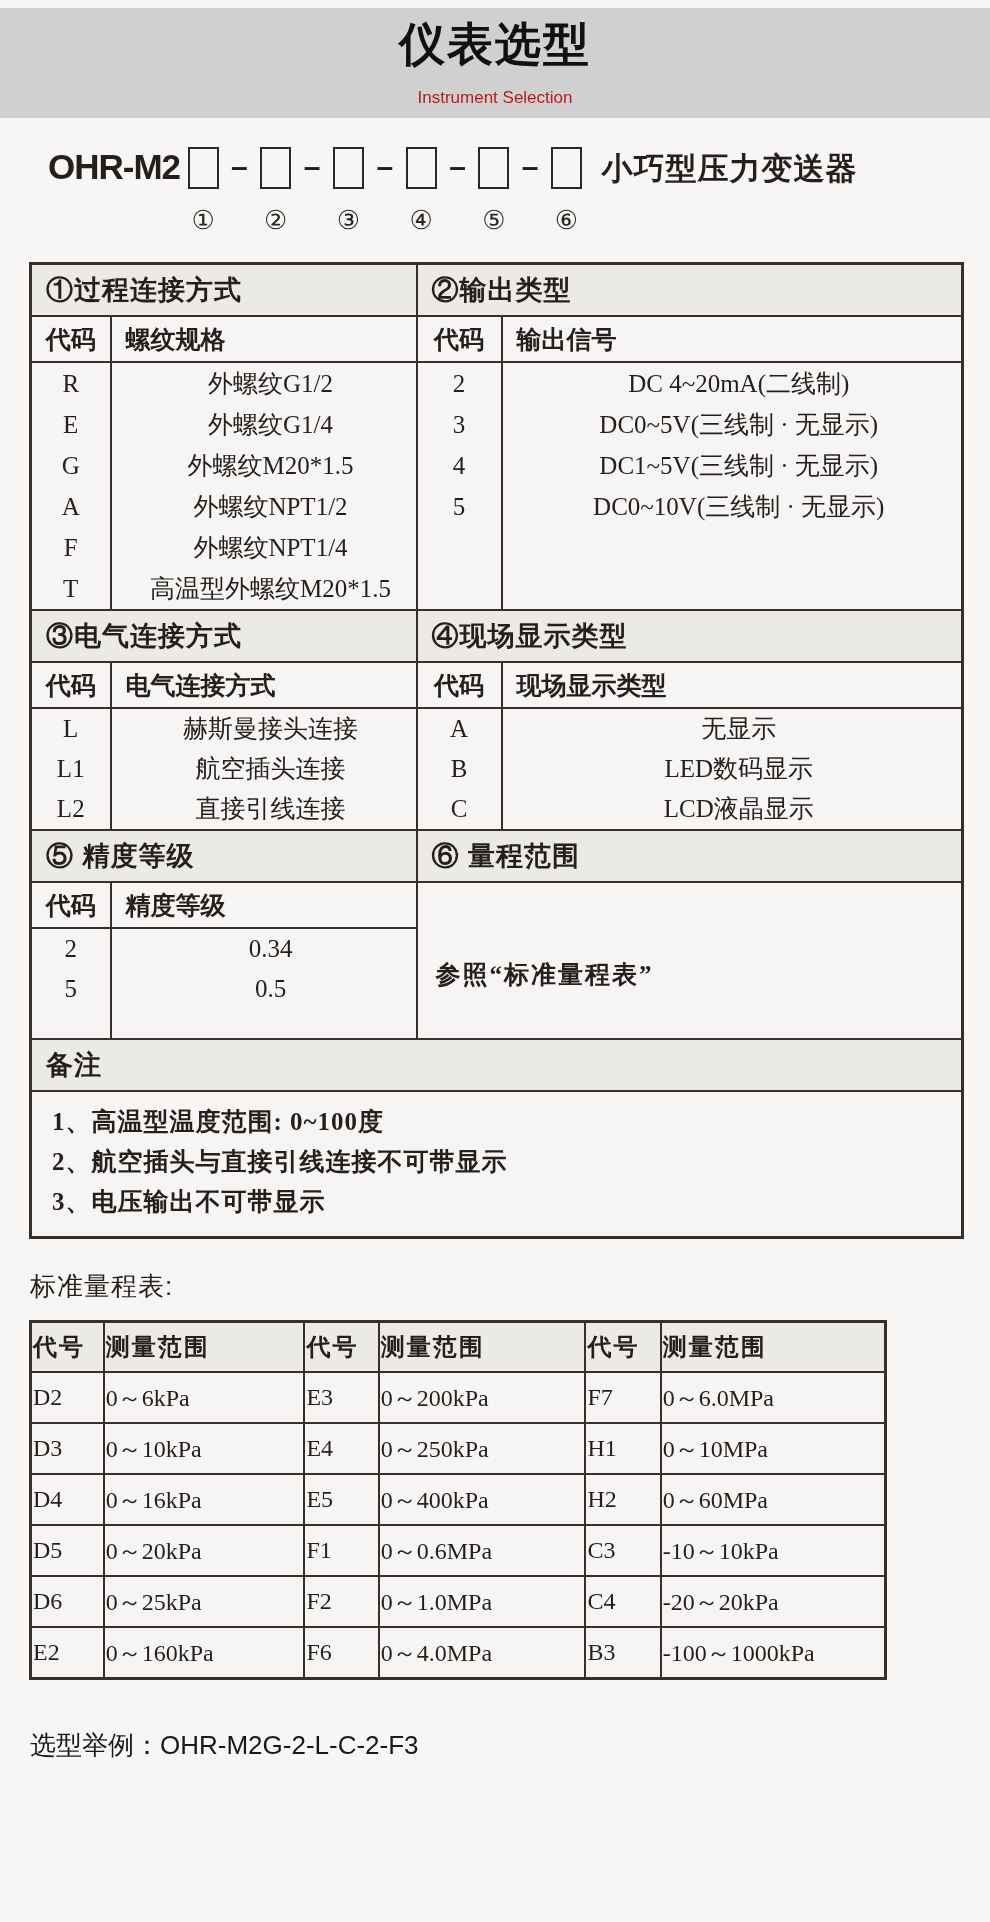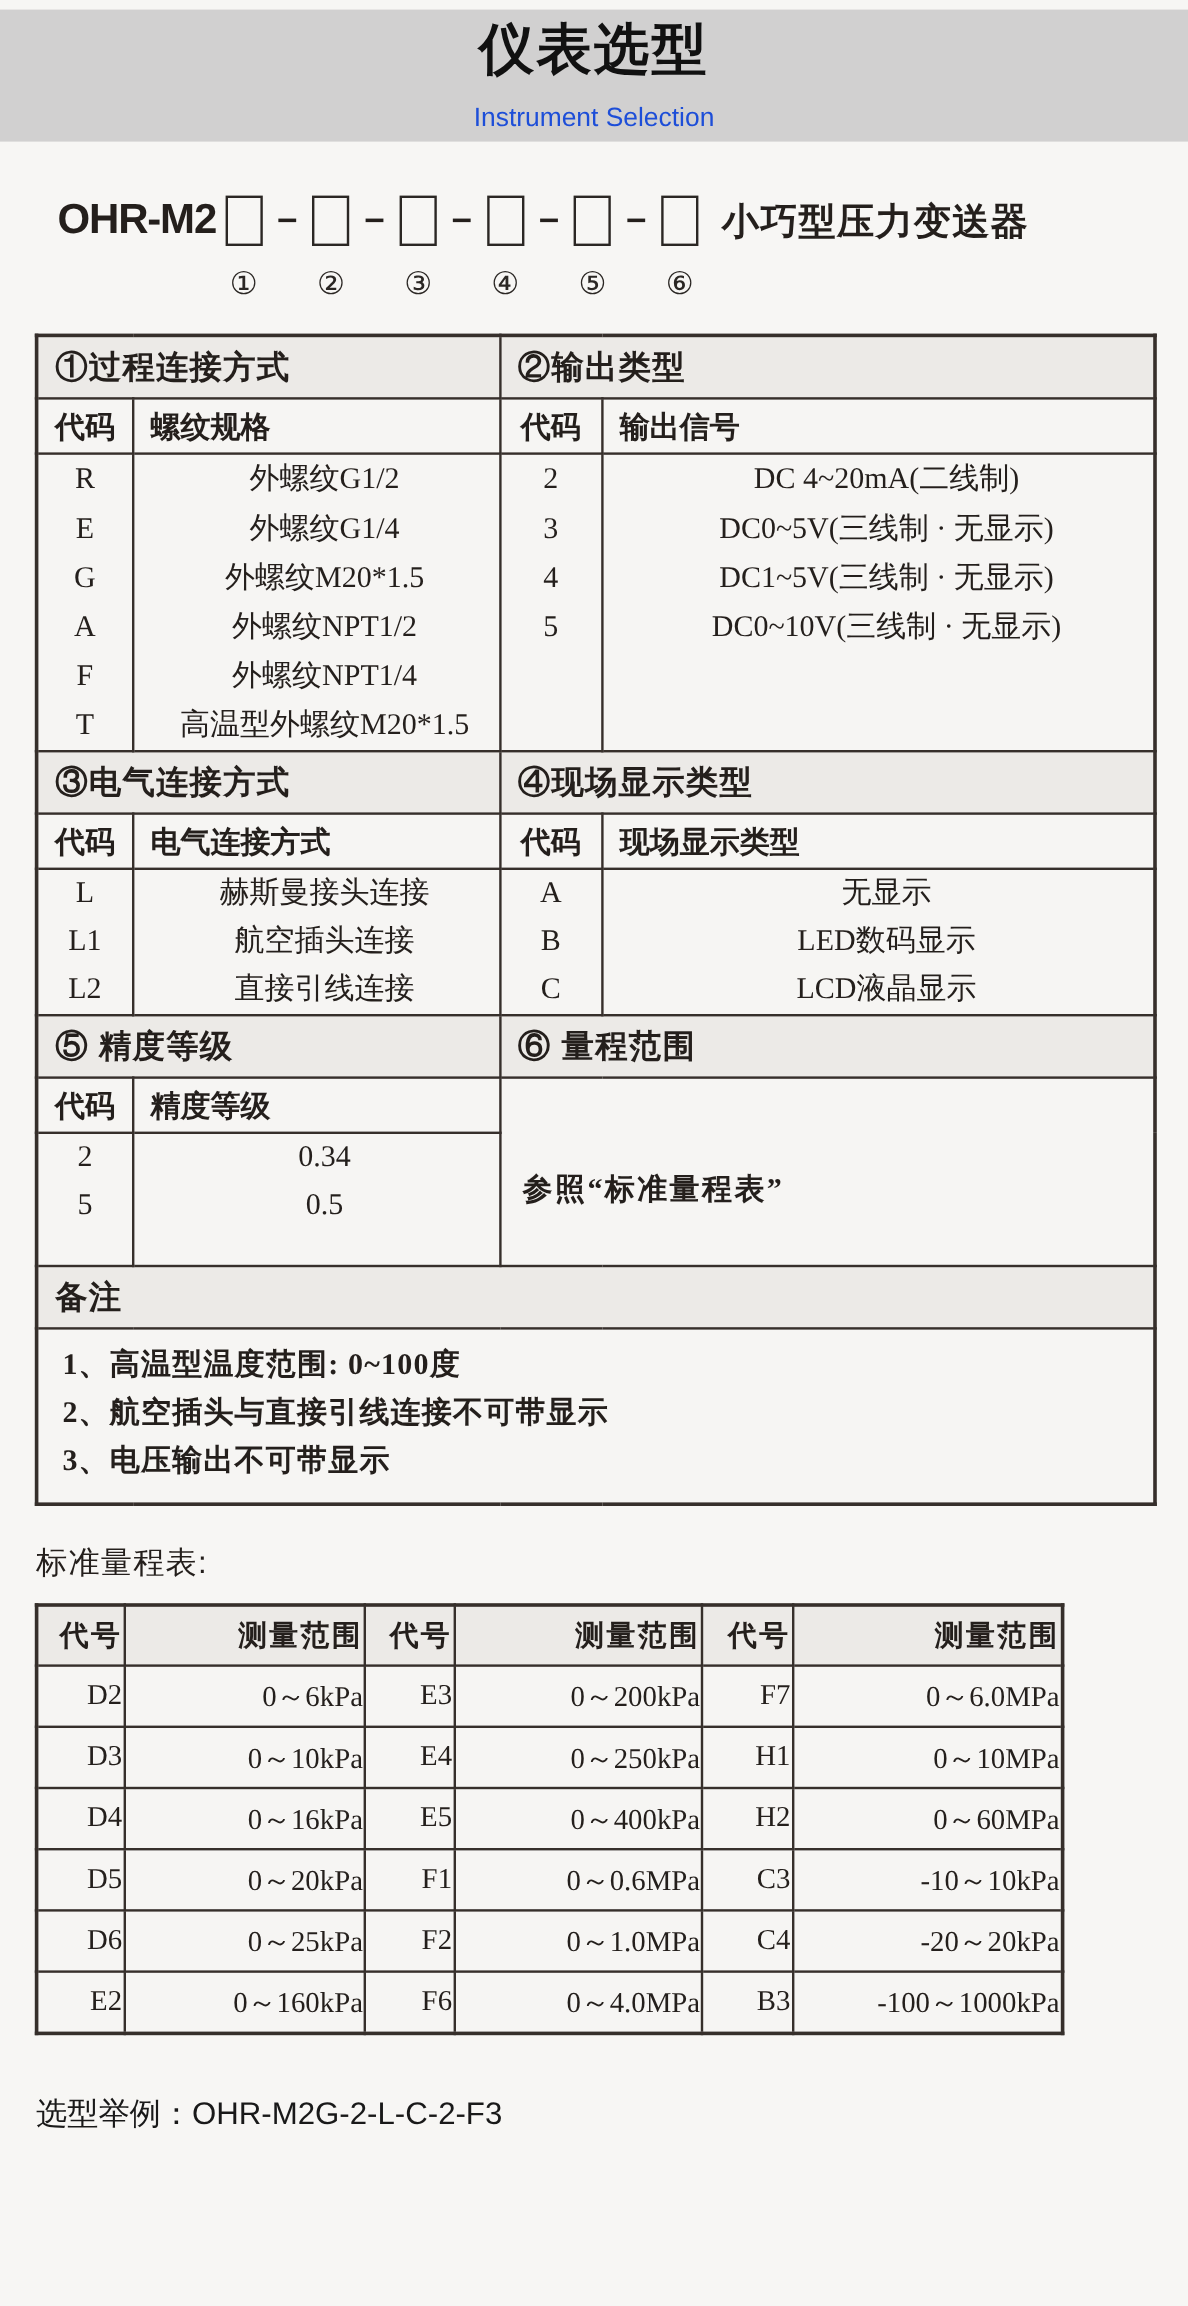--- a/index.html
+++ b/index.html
@@ -11,24 +11,24 @@
     overflow:hidden;
   }
   .page{position:relative;width:990px;height:1922px;}
 
   
   .header-bar{
     margin-top:8px;height:110px;background:#d1d0d0;
     display:flex;flex-direction:column;align-items:center;justify-content:center;
   }
   .header-title{font-size:46px;font-weight:bold;letter-spacing:2px;color:#111;line-height:52px;text-align:right;}
-  .header-sub{font-size:22px;color:#1d4ed8;margin-top:18px;}
-
-  
-  .model-wrap{padding-left:48px;margin-top:42px;}
+  .header-sub{font-size:17px;color:#b91c1c;margin-top:18px;}
+
+  
+  .model-wrap{padding-left:48px;margin-top:26px;}
   .model-line{display:flex;align-items:flex-start;}
   .m-prefix{font-size:35px;font-weight:600;letter-spacing:-1px;line-height:46px;}
   .slot{display:flex;flex-direction:column;align-items:center;width:40px;margin:0 3px;}
   .m-box{width:27px;height:38px;border:2px solid #2b2724;margin-top:3px;background:transparent;}
   .m-circ{margin-top:16px;font-size:26px;font-family:"Liberation Serif",serif;color:#2b2724;}
   .m-dash{line-height:46px;font-size:30px;font-weight:600;padding:0 5px;}
   .m-suffix{font-size:31px;font-weight:600;line-height:50px;margin-left:12px;letter-spacing:1px;}
 
   
   .sel-table{
@@ -63,21 +63,21 @@
   }
 
   
   .rt-label{margin:30px 0 0 30px;font-size:26px;font-weight:500;letter-spacing:1px;}
   .range-table{
     border-collapse:collapse;border:3px solid #362f2b;
     margin:16px 0 0 29px;width:858px;table-layout:fixed;
     background:#f6f5f3;
   }
   .range-table td{
-    border:2px solid #362f2b;height:47px;text-align:right;vertical-align:middle;
+    border:2px solid #362f2b;height:47px;text-align:left;vertical-align:middle;
     font-family:"Liberation Serif",serif;font-size:24px;
   }
   .range-table tr.rt-head td{background:#eceae7;height:46px;font-weight:600;letter-spacing:2px;}
 
   
   .example{margin:36px 0 0 30px;font-size:26px;font-weight:500;color:#191919;}
   .example .ex-ln{line-height:59px;}
 </style>
 </head>
 <body>

